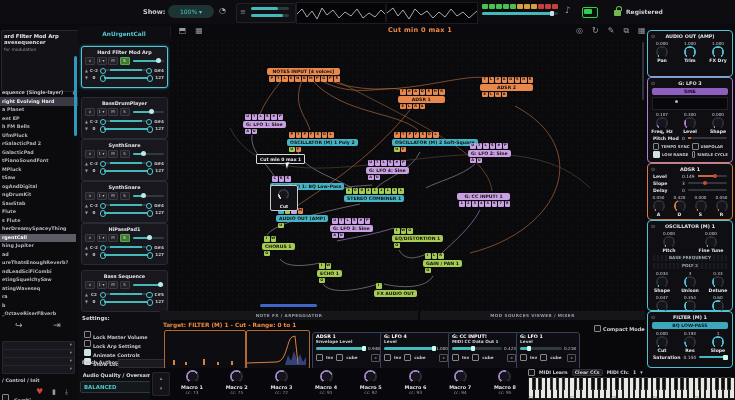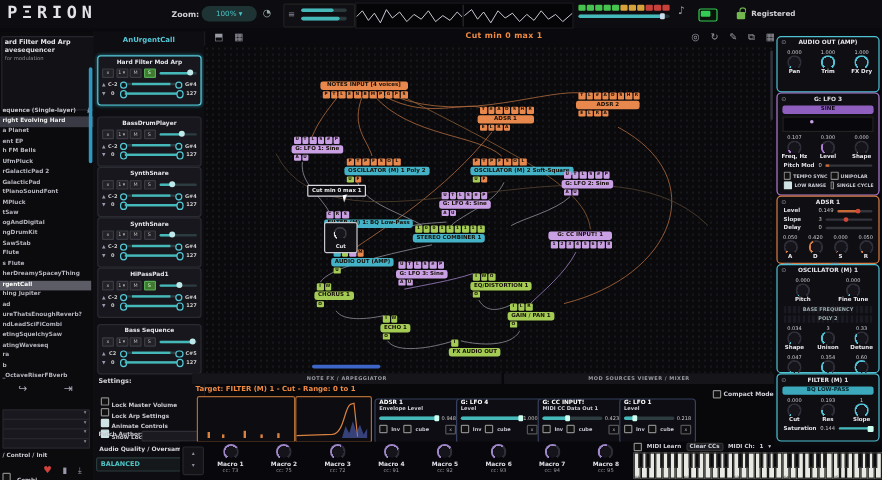--- a/index.html
+++ b/index.html
@@ -173,22 +173,21 @@
   .wkey{position:absolute;top:0;height:22px;background:#e9e9e4;border:0.5px solid #1a1a1a;box-sizing:border-box;}
   .bkey{position:absolute;top:0;height:13px;width:3.6px;background:#0c0c0e;border:0.5px solid #333;box-sizing:border-box;z-index:2;}
   .okt{position:absolute;bottom:0;font-size:3.6px;color:#555;z-index:3;}
 </style>
 </head>
 <body>
 
 <div class="app">
 
   <div class="topbar">
-    <div class="logo">PΞRION</div>
-    <div class="zoomlbl">Zoom:</div>
+    <div class="zoomlbl">Show:</div>
     <div class="zoomdd"><span>100%</span> <span>▾</span></div>
     <div class="cicon">◔</div>
     <div class="mixbox">
       <span class="mg">≡</span>
       <span class="sl" style="top:3px;">
           <i></i>
         </span>
       <span class="sl" style="top:10px;">
           <i style="width:85%"></i>
         </span>

